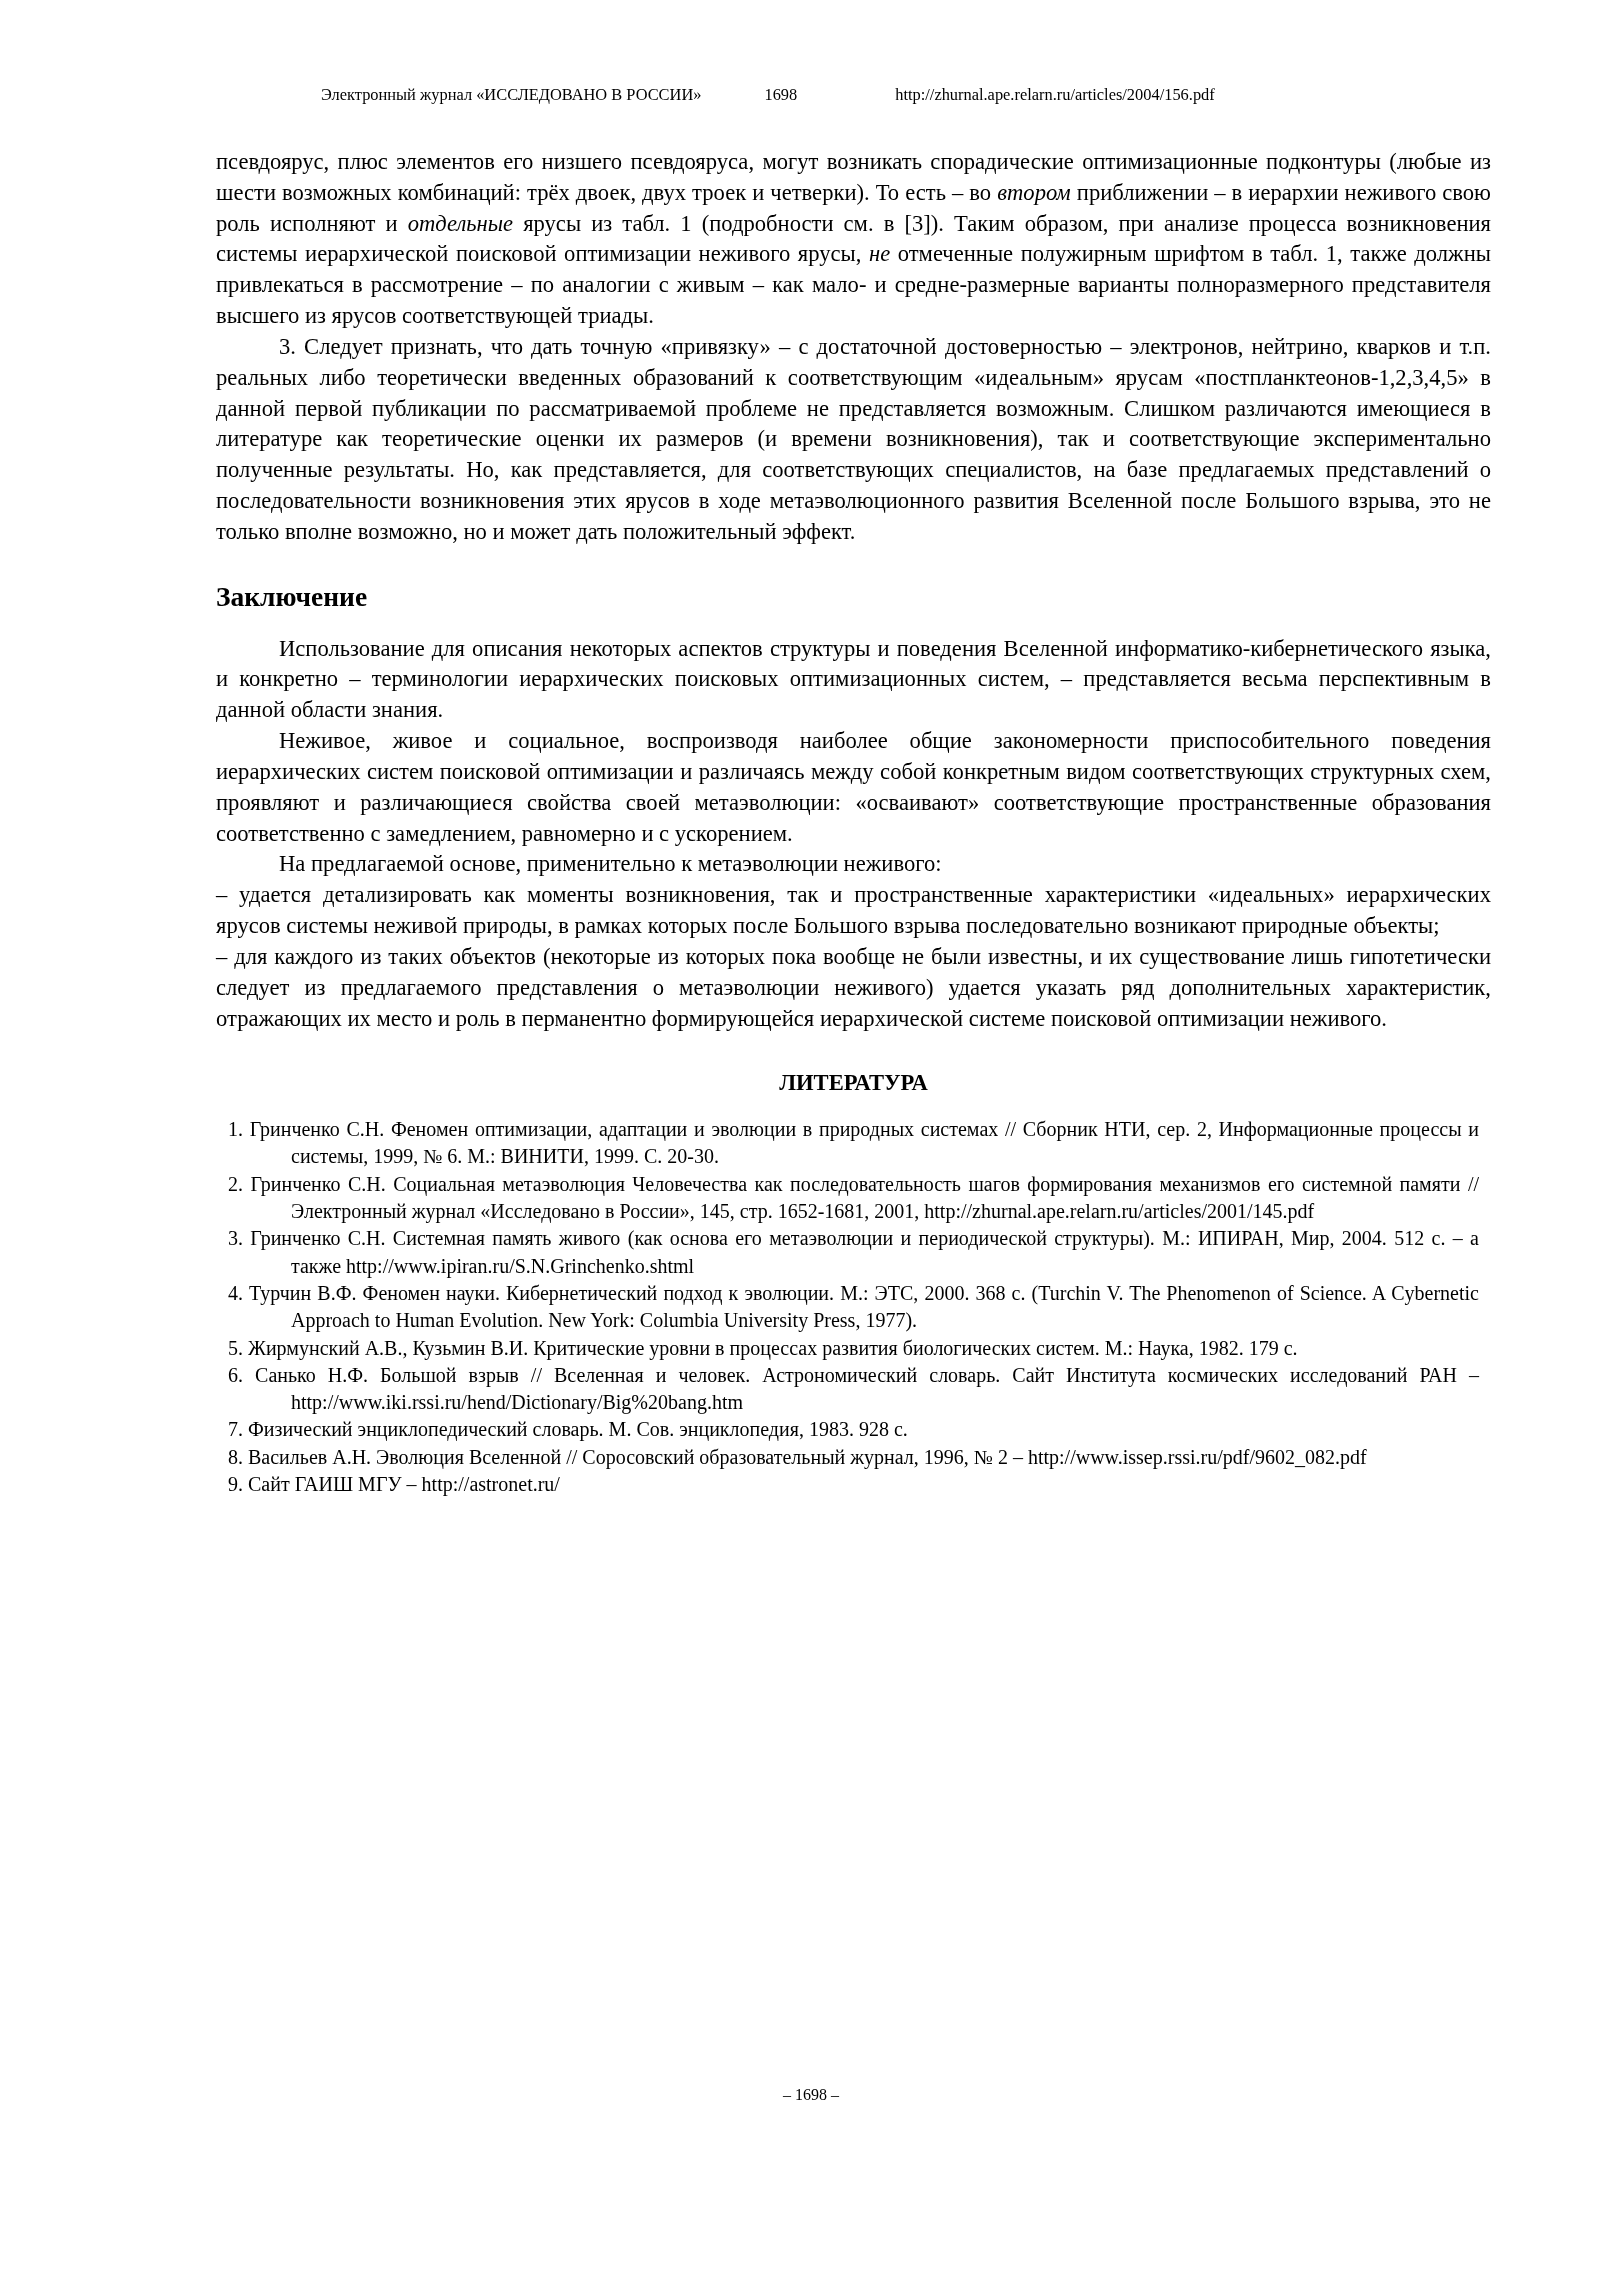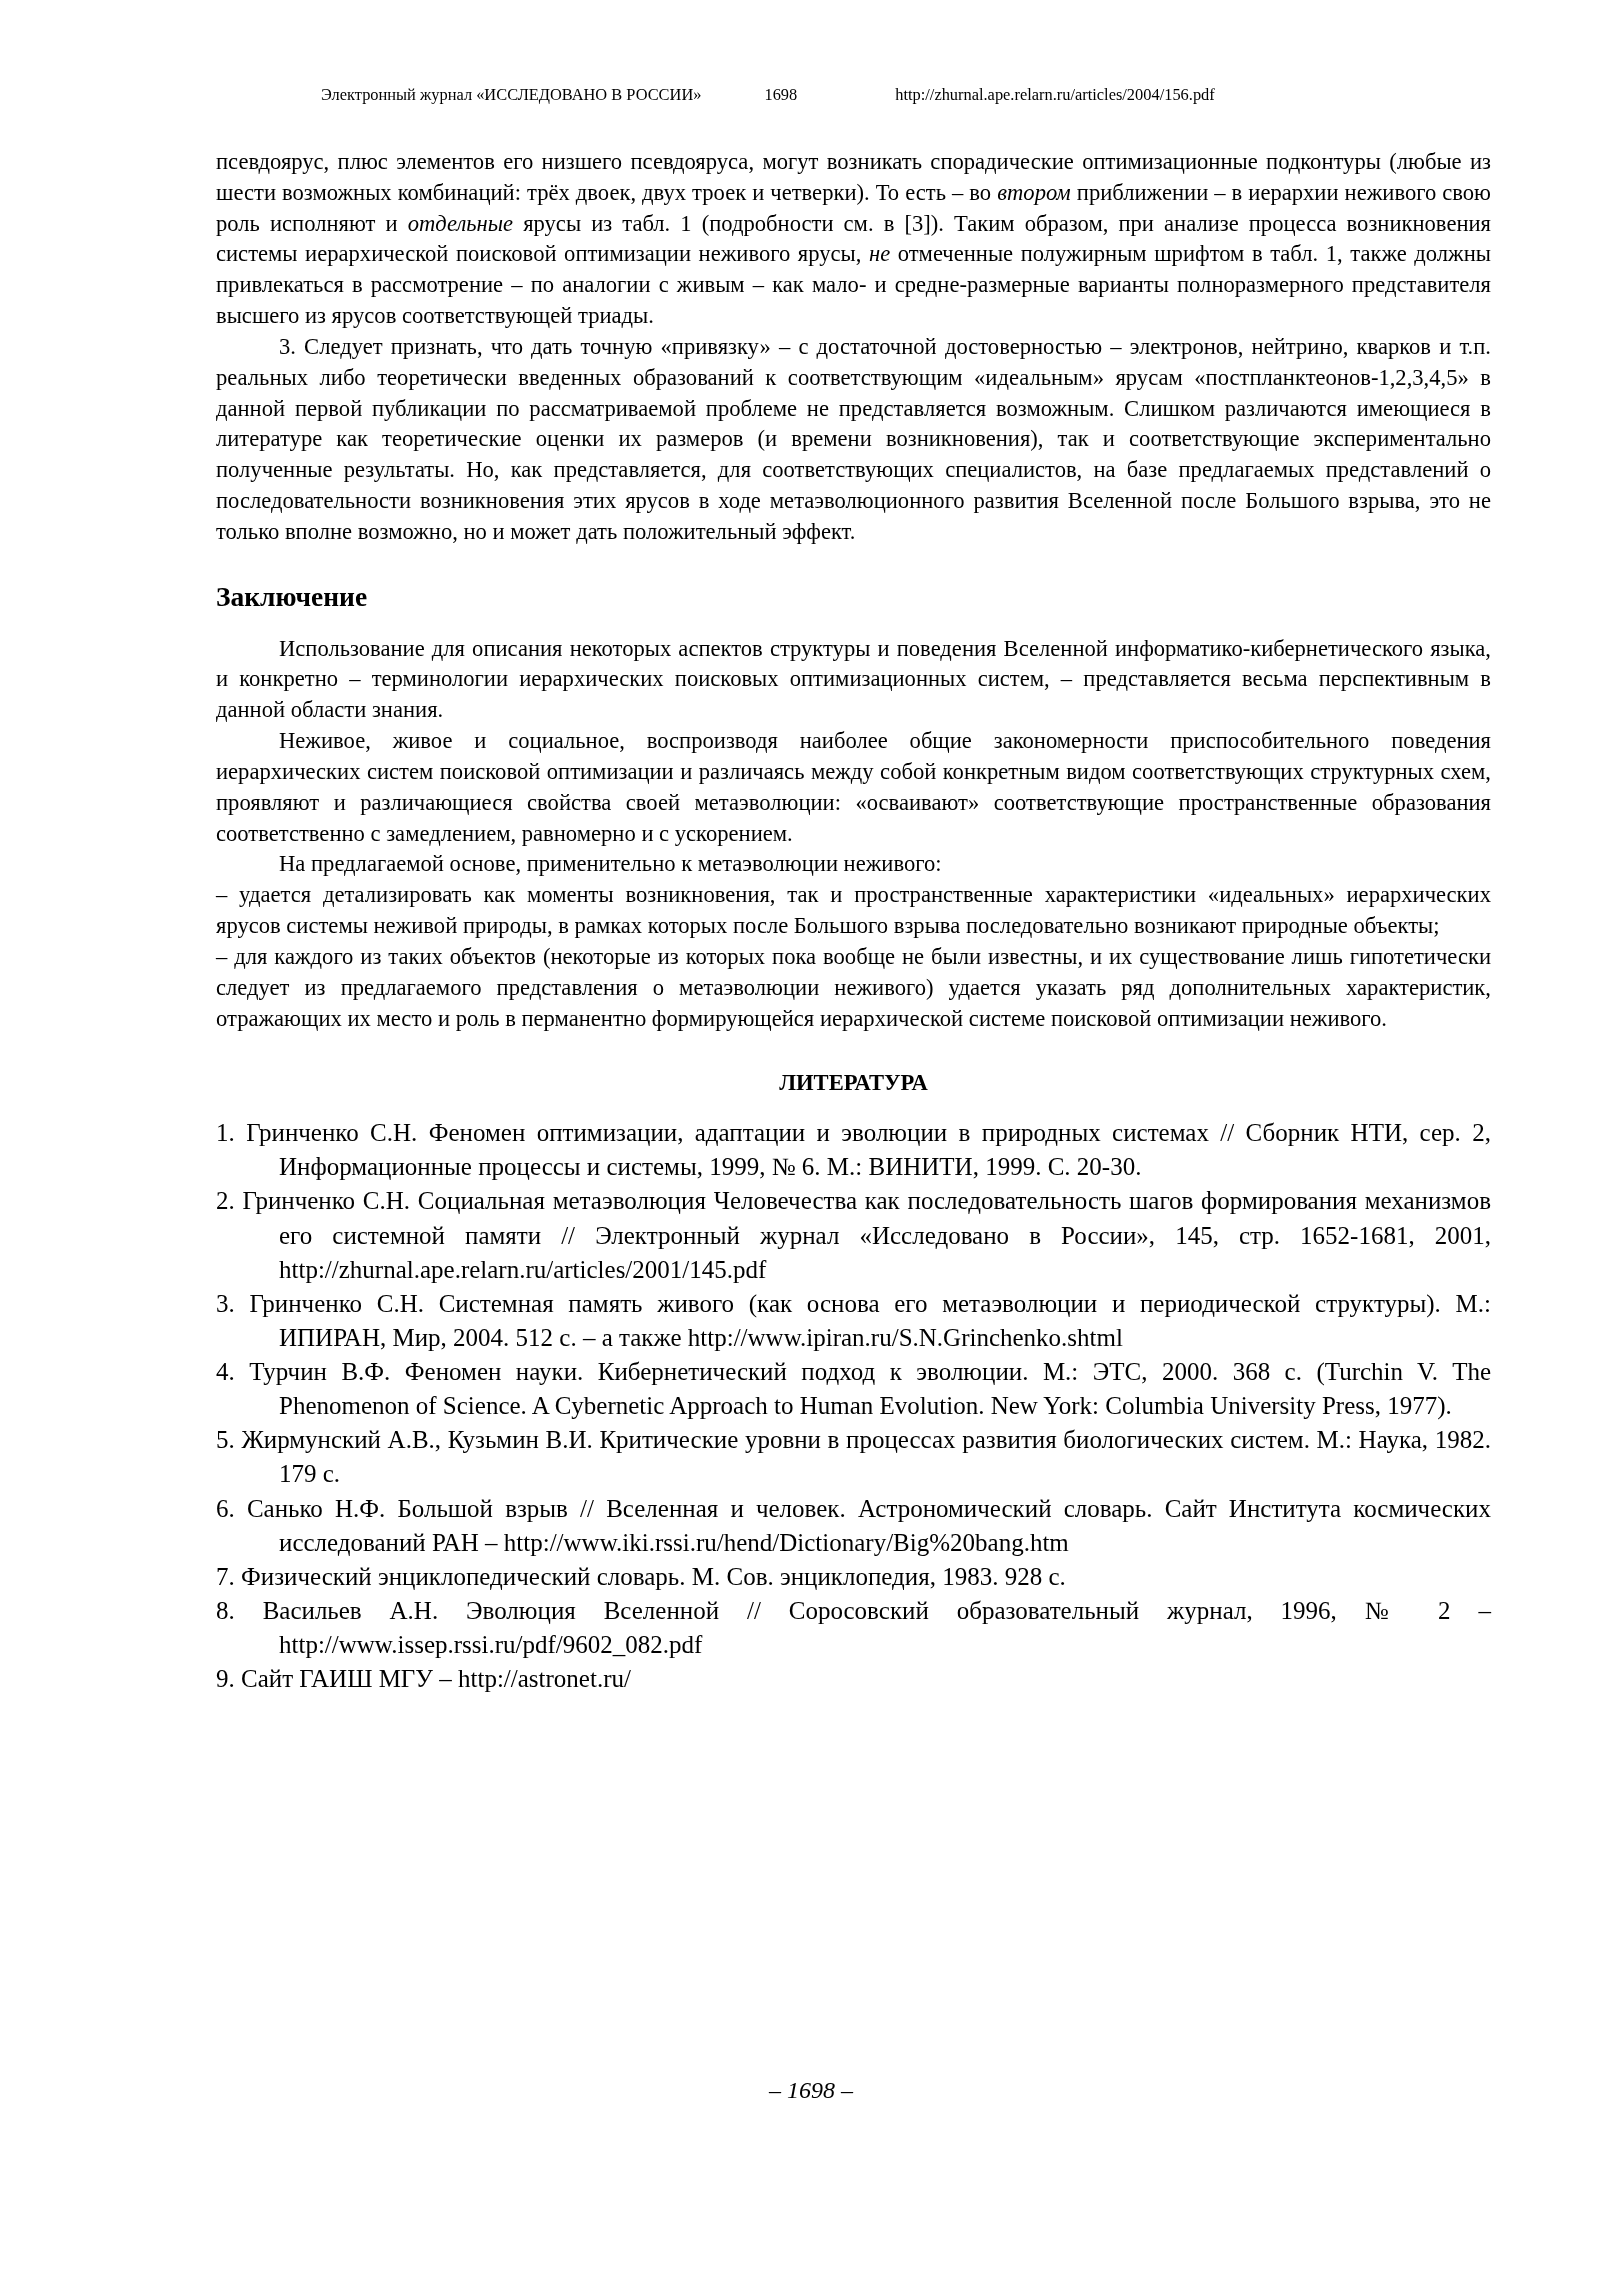--- a/index.html
+++ b/index.html
@@ -61,40 +61,39 @@
     margin: 30px 0 18.3px 0;
   }
   h3.refs-title {
     font-size: 22.6px;
     font-weight: bold;
     text-align: center;
     margin: 34px 0 17px 0;
   }
   ol.refs {
     list-style: none;
-    margin: 0;
+    margin: 12px;
     padding: 0;
-    font-size: 25px;
+    font-size: 20px;
     line-height: 1.365;
   }
   ol.refs li {
     text-align: justify;
     text-justify: inter-word;
     padding-left: 63px;
     text-indent: -63px;
     margin-bottom: 0;
   }
   .footer {
     position: absolute;
     left: 0;
     right: 0;
     bottom: 73px;
     text-align: center;
-    font-size: 24px;
-    font-style: italic;
+    font-size: 16px;
   }
 </style>
 </head>
 <body>
 
 <div class="page">
 
   <div class="header">
     <span class="journal">Электронный журнал «ИССЛЕДОВАНО В РОССИИ»</span>
     <span class="pageno">1698</span>

